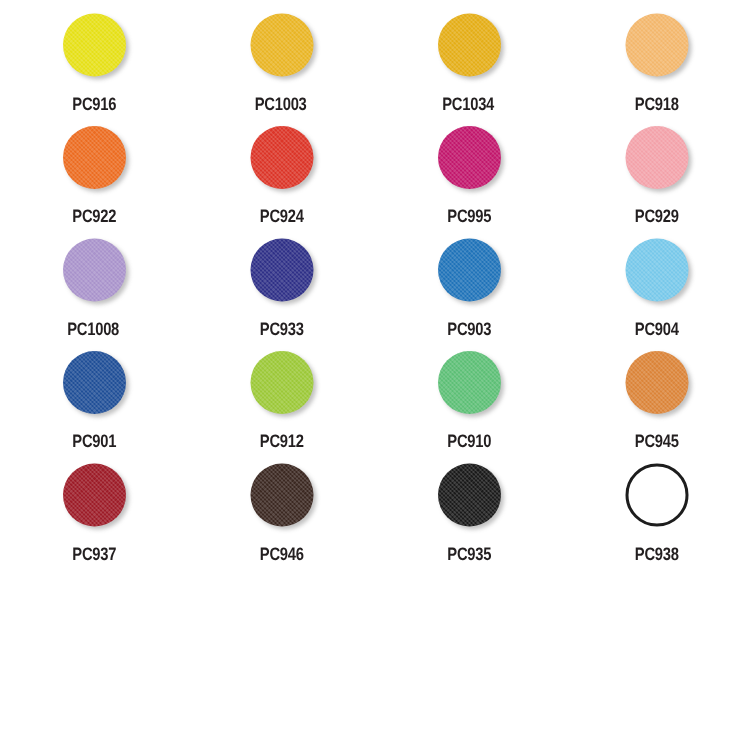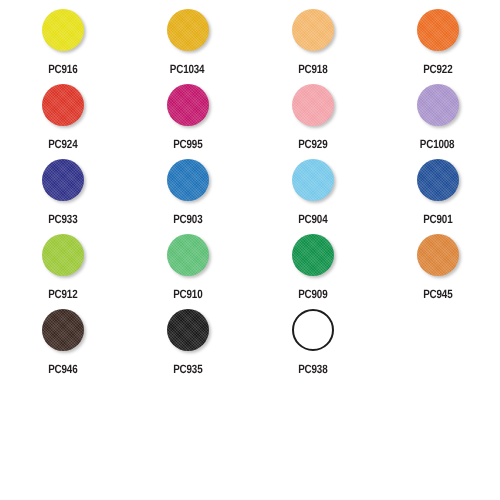--- a/index.html
+++ b/index.html
@@ -112,20 +112,26 @@
 <div id="swatch-chart">
   <div class="swatch-grid">
       <div class="swatch-cell">
         <div class="swatch-dot-wrap">
           <div class="swatch-dot" style="background-color: rgb(230, 224, 22);"></div>
         </div>
         <div class="swatch-label">PC916</div>
       </div>
       <div class="swatch-cell">
         <div class="swatch-dot-wrap">
+          <div class="swatch-dot" style="background-color: rgb(233, 181, 36);"></div>
+        </div>
+        <div class="swatch-label">PC1003</div>
+      </div>
+      <div class="swatch-cell">
+        <div class="swatch-dot-wrap">
           <div class="swatch-dot" style="background-color: rgb(228, 174, 23);"></div>
         </div>
         <div class="swatch-label">PC1034</div>
       </div>
       <div class="swatch-cell">
         <div class="swatch-dot-wrap">
           <div class="swatch-dot" style="background-color: rgb(243, 183, 108);"></div>
         </div>
         <div class="swatch-label">PC918</div>
       </div>
@@ -190,29 +196,29 @@
         <div class="swatch-label">PC912</div>
       </div>
       <div class="swatch-cell">
         <div class="swatch-dot-wrap">
           <div class="swatch-dot" style="background-color: rgb(93, 191, 118);"></div>
         </div>
         <div class="swatch-label">PC910</div>
       </div>
       <div class="swatch-cell">
         <div class="swatch-dot-wrap">
-          <div class="swatch-dot" style="background-color: rgb(16, 145, 73);"></div>
-        </div>
-        <div class="swatch-label">PC909</div>
-      </div>
-      <div class="swatch-cell">
-        <div class="swatch-dot-wrap">
           <div class="swatch-dot" style="background-color: rgb(219, 132, 57);"></div>
         </div>
         <div class="swatch-label">PC945</div>
+      </div>
+      <div class="swatch-cell">
+        <div class="swatch-dot-wrap">
+          <div class="swatch-dot" style="background-color: rgb(157, 28, 40);"></div>
+        </div>
+        <div class="swatch-label">PC937</div>
       </div>
       <div class="swatch-cell">
         <div class="swatch-dot-wrap">
           <div class="swatch-dot" style="background-color: rgb(59, 40, 33);"></div>
         </div>
         <div class="swatch-label">PC946</div>
       </div>
       <div class="swatch-cell">
         <div class="swatch-dot-wrap">
           <div class="swatch-dot" style="background-color: rgb(26, 26, 26);"></div>

